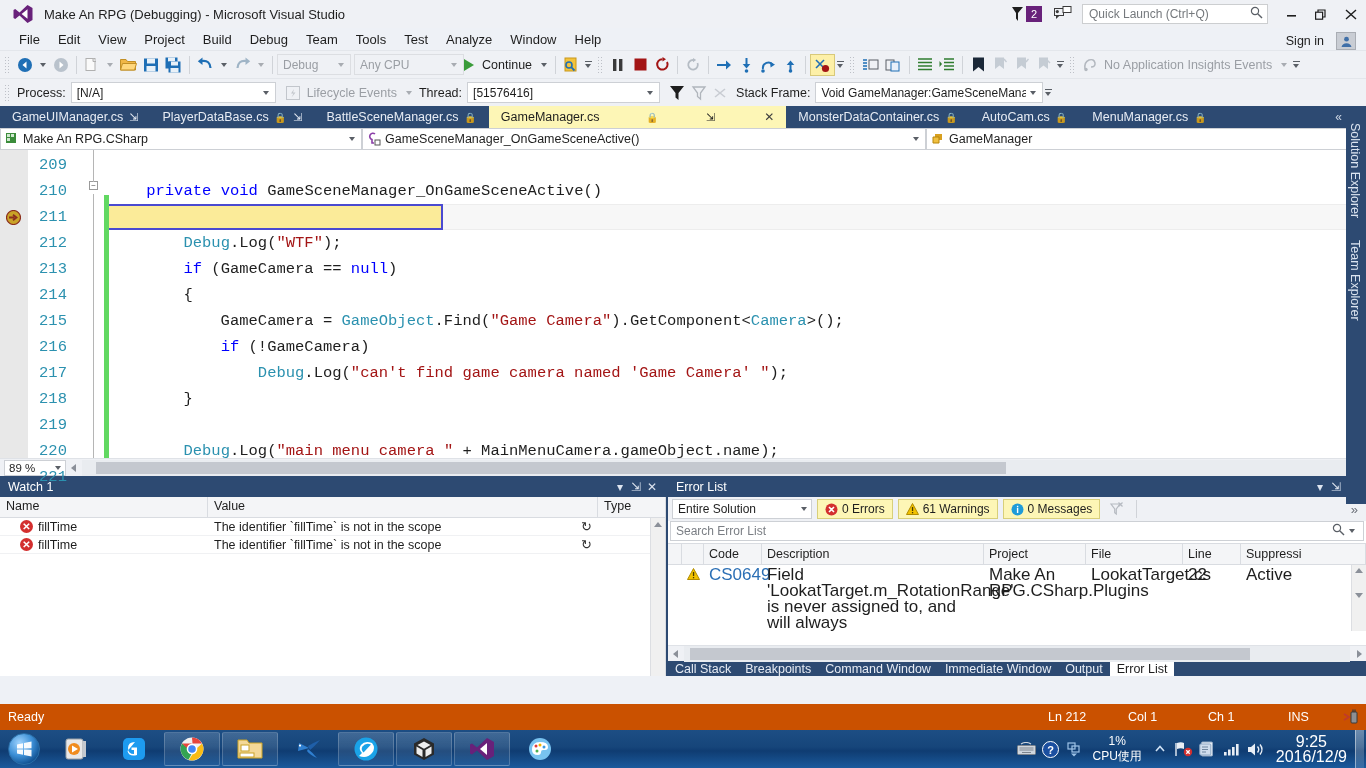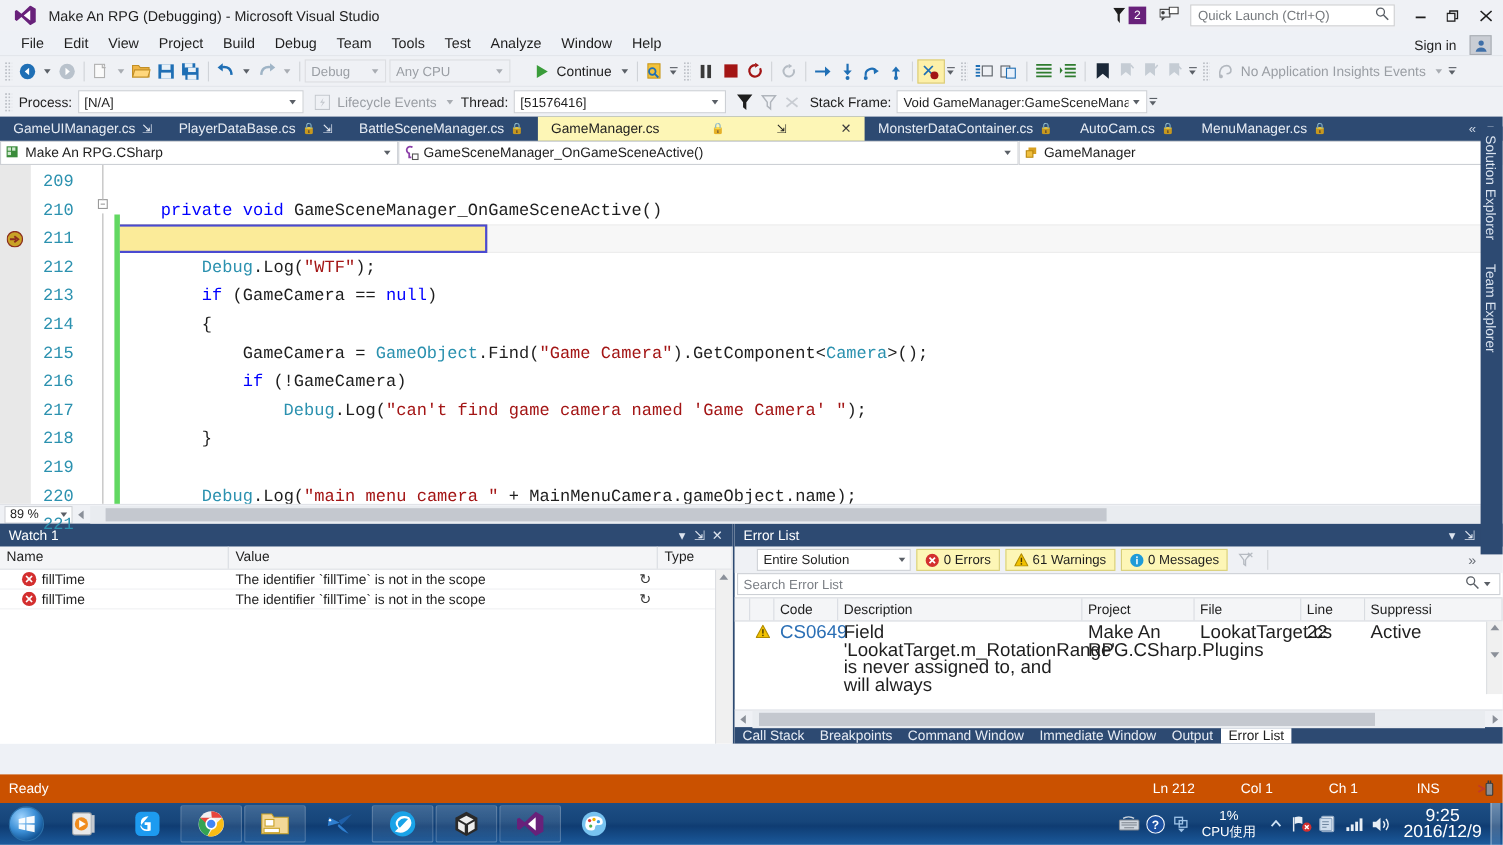--- a/index.html
+++ b/index.html
@@ -136,21 +136,21 @@
   .grid-head div { padding:2px 6px; border-right:1px solid #d9dce1; }
   .grid-row { height:18px; display:flex; font-size:12.5px; align-items:center; border-bottom:1px solid #f0f1f3;}
   .grid-row .c { padding:0 6px; display:flex; align-items:center; gap:5px; overflow:hidden; white-space:nowrap;}
   .err-ico { width:13px;height:13px;border-radius:50%;background:#d32f2f;color:#fff;font-size:10px;
              display:flex;align-items:center;justify-content:center; font-weight:bold;}
   .refresh-ico { color:#333; font-size:13px; }
   .watch-body { flex:1; position:relative; background:#fff; border-right:1px solid #d9dce1;}
   .watch-vscroll { position:absolute; right:0; top:0; width:15px; height:100%; background:#f0f0f0; border-left:1px solid #dcdee2;}
 
   .err-pane { flex:1; }
-  .err-toolbar { height:24px; display:flex; align-items:center; gap:5px; padding:2px 20px; background:#eff1f5;}
+  .err-toolbar { height:24px; display:flex; align-items:center; gap:5px; padding:2px 4px; background:#eff1f5;}
   .err-scope { width:140px; height:20px; background:#fff; border:1px solid #cdd0d5; display:flex;
                align-items:center; padding-left:5px; font-size:12px;}
   .err-chip { height:20px; background:#fdf6b6; border:1px solid #d8cf7a; display:flex; align-items:center;
               gap:4px; padding:0 7px; font-size:12px; }
   .chip-ico { width:13px; height:13px; display:flex; align-items:center; justify-content:center; }
   .err-search { height:20px; background:#fff; border:1px solid #cdd0d5; display:flex; align-items:center;
                 padding:0 4px 0 5px; font-size:12px; color:#7a7e84;}
   .err-grid-head { height:22px; display:flex; background:#f4f5f7; border-top:1px solid #d9dce1;
                    border-bottom:1px solid #d9dce1; font-size:12.5px;}
   .err-grid-head div { padding:3px 5px; border-right:1px solid #d9dce1; white-space:nowrap; overflow:hidden;}
@@ -347,21 +347,21 @@
 
     <div class="tb-combo disabled" style="width:74px">
       <span class="cval">Debug</span>
       <span class="caret-dn dim"></span>
     </div>
     <div class="tb-combo disabled" style="width:110px;margin-left:3px">
       <span class="cval">Any CPU</span>
       <span class="caret-dn dim"></span>
     </div>
 
-    <div style="display:flex;align-items:center;margin-left:24px">
+    <div style="display:flex;align-items:center;margin-left:0">
       <span class="tri-play"></span>
       <span class="tb-label">Continue</span>
       <span class="caret-dn"></span>
     </div>
     <div class="tb-sep"></div>
 
     <div class="tb-btn">
       <svg width="17" height="16" viewBox="0 0 17 16">
           <rect x="2" y="1" width="11" height="13" fill="#f3c33c" stroke="#c9981b"></rect>
           <circle cx="6" cy="8" r="3" fill="none" stroke="#1f6fb5" stroke-width="1.6"></circle>

